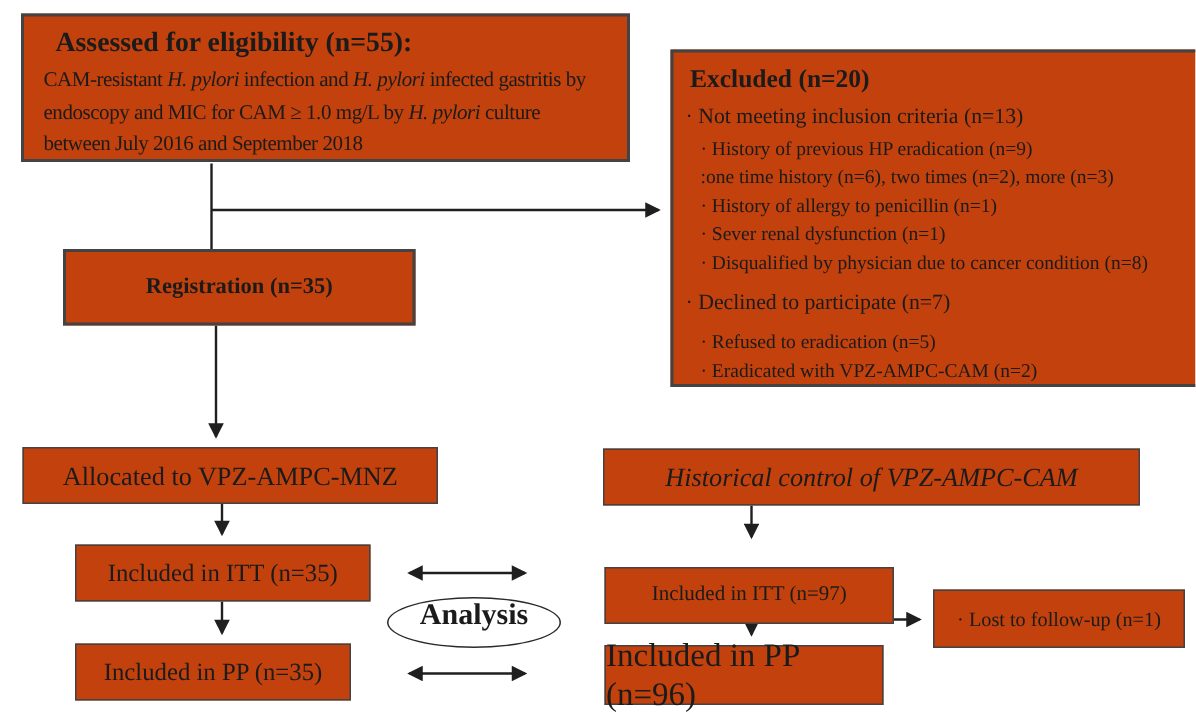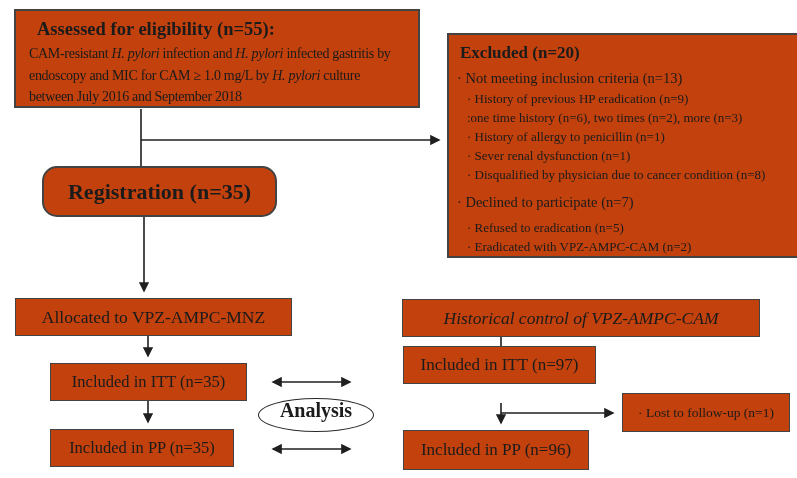--- a/index.html
+++ b/index.html
@@ -28,27 +28,27 @@
   .elig-body{font-size:14px;line-height:21.5px;letter-spacing:-0.3px;margin-top:2px;}
   
   .b-excl{left:447px;top:33px;width:360px;height:225px;padding:7px 4px 6px 6px;font-size:13px;}
   .excl-title{font-weight:bold;font-size:17px;line-height:22px;padding-left:5px;margin-bottom:4px;}
   .excl-item{line-height:19px;white-space:nowrap;}
   .lvl1{font-size:14.5px;line-height:21px;padding-left:2px;}
   .lvl2{font-size:13px;padding-left:12px;}
   .gap-top{margin-top:8px;}
   .gap-top-sm{margin-top:5px;}
   
-  .b-reg{left:42px;top:166px;width:235px;height:51px;border-width:2px;font-weight:bold;font-size:22px;border-radius:15px;}
+  .b-reg{left:42px;top:166px;width:235px;height:51px;border-width:2px;font-weight:bold;font-size:15px;}
   .b-alloc{left:15px;top:298px;width:277px;height:38px;font-size:17.5px;}
   .b-itt-l{left:50px;top:363px;width:197px;height:38px;font-size:16.5px;}
   .b-pp-l{left:50px;top:429px;width:184px;height:38px;font-size:16.5px;}
   .b-hist{left:402px;top:299px;width:358px;height:38px;font-size:17.5px;font-style:italic;}
-  .b-itt-r{left:403px;top:346px;width:193px;height:38px;font-size:17px;}
-  .b-pp-r{left:403px;top:430px;width:186px;height:40px;font-size:17px;}
+  .b-itt-r{left:403px;top:378px;width:193px;height:38px;font-size:14px;}
+  .b-pp-r{left:403px;top:430px;width:186px;height:40px;font-size:22px;}
   .b-lost{left:622px;top:393px;width:168px;height:39px;font-size:13.5px;text-align:center;}
   .ellipse{
     position:absolute;left:258px;top:398px;width:114px;height:32px;
     border:1.5px solid #2a2a2a;border-radius:50%;
     display:flex;justify-content:center;
     font-weight:bold;font-size:20px;background:#ffffff;z-index:2;
   }
 </style>
 </head>
 <body>

